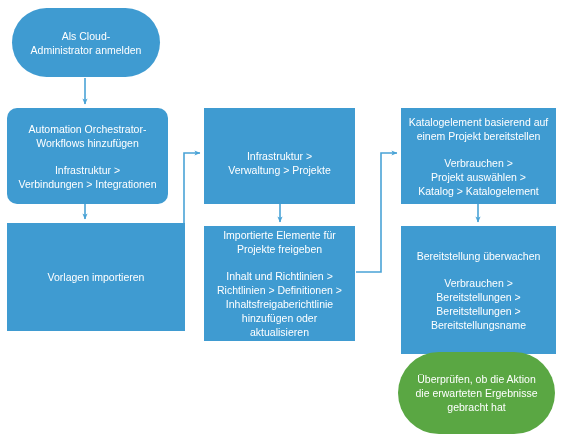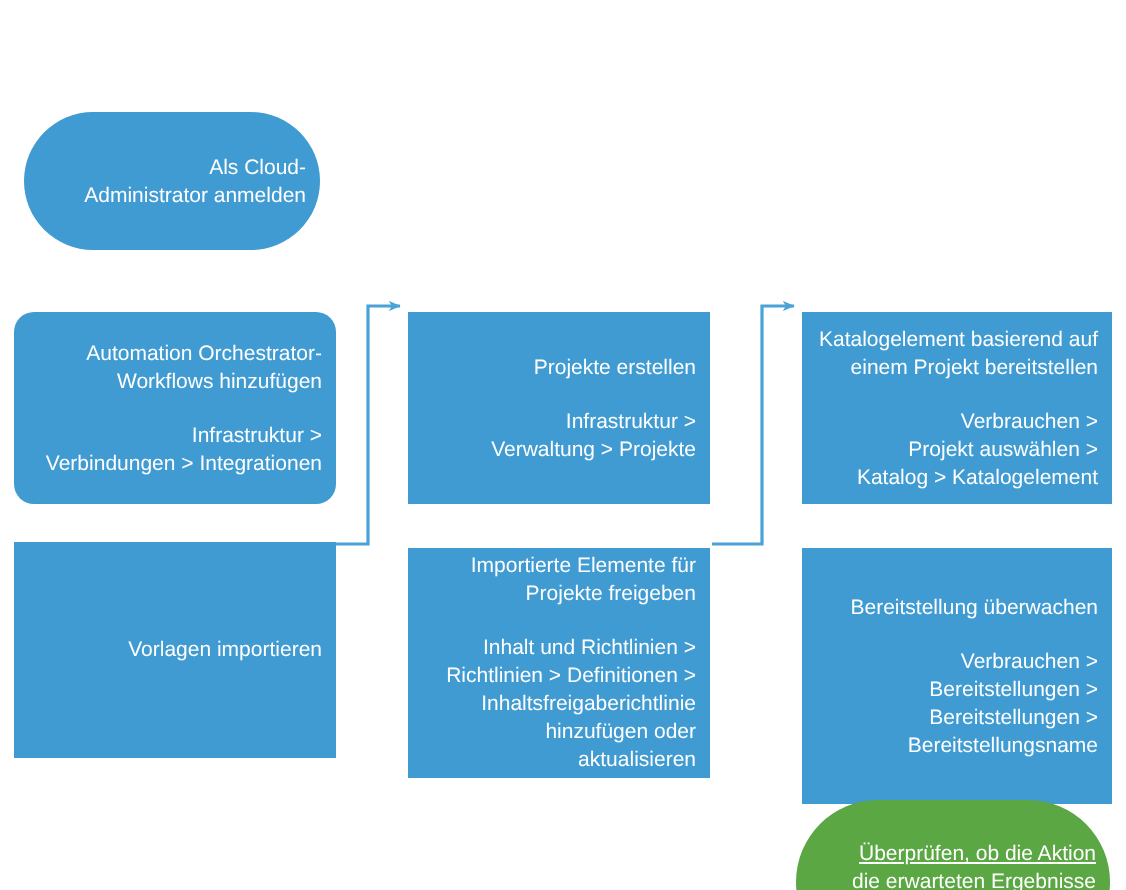--- a/index.html
+++ b/index.html
@@ -17,45 +17,43 @@
     background: #ffffff;
     overflow: hidden;
   }
   .node {
     position: absolute;
     box-sizing: border-box;
     display: flex;
     flex-direction: column;
     align-items: center;
     justify-content: center;
-    text-align: right;
+    text-align: center;
     color: #ffffff;
     font-size: 10.5px;
     line-height: 14px;
     padding: 6px 7px;
-    margin-top: 48px;
   }
   .node .title,
   .node .path {
     display: block;
     width: 100%;
     white-space: pre-line;
   }
   .node .path {
     margin-top: 13px;
   }
   .pill {
     border-radius: 36px;
   }
   .rect {
     border-radius: 0;
   }
   .terminal-green {
     border-radius: 42px;
-    text-decoration: underline;
   }
   svg.edges {
     position: absolute;
     left: 0;
     top: 0;
     width: 563px;
     height: 445px;
     pointer-events: none;
   }
 </style>
@@ -87,26 +85,25 @@
 Administrator anmelden</span>
   </div>
 
   <div class="node rect" style="left:7px; top:108px; width:161px; height:96px; background:#3f9bd1;border-radius:10px;">
     <span class="title">Automation Orchestrator-
 Workflows hinzufügen</span>
     <span class="path">Infrastruktur &gt;
 Verbindungen &gt; Integrationen</span>
   </div>
 
-  <div class="node rect" style="left:7px; top:223px; width:161px; height:108px; background:#3f9bd1;">
+  <div class="node rect" style="left:7px; top:223px; width:178px; height:108px; background:#3f9bd1;">
     <span class="title">Vorlagen importieren</span>
   </div>
 
   <div class="node rect" style="left:204px; top:108px; width:151px; height:96px; background:#3f9bd1;">
-    <span class="title">Projekte erstellen</span>
     <span class="path">Infrastruktur &gt;
 Verwaltung &gt; Projekte</span>
   </div>
 
   <div class="node rect" style="left:204px; top:226px; width:151px; height:115px; background:#3f9bd1;">
     <span class="title">Importierte Elemente für
 Projekte freigeben</span>
     <span class="path">Inhalt und Richtlinien &gt;
 Richtlinien &gt; Definitionen &gt;
 Inhaltsfreigaberichtlinie

